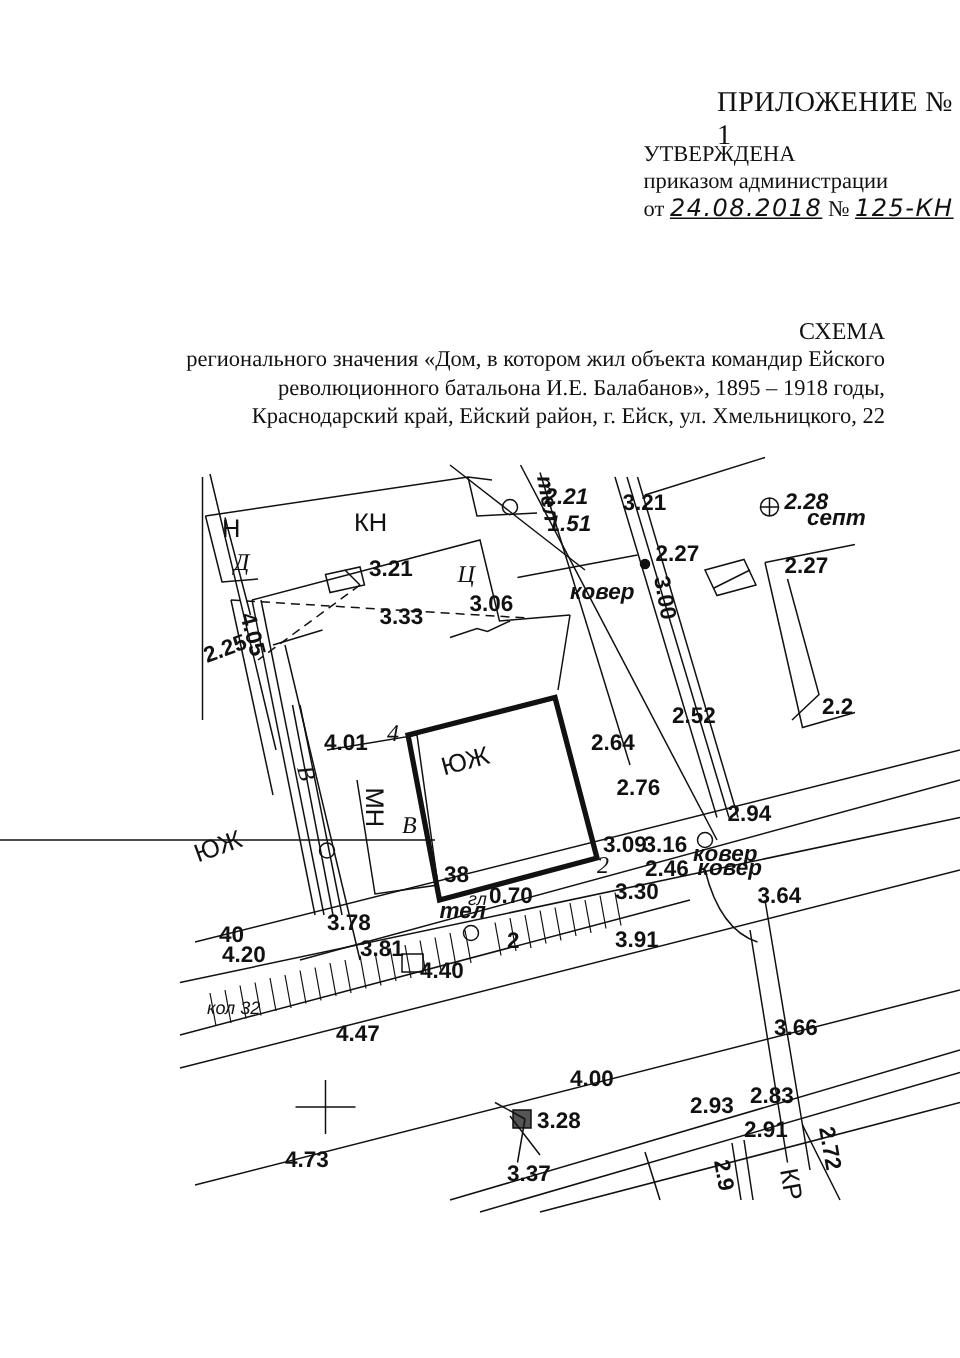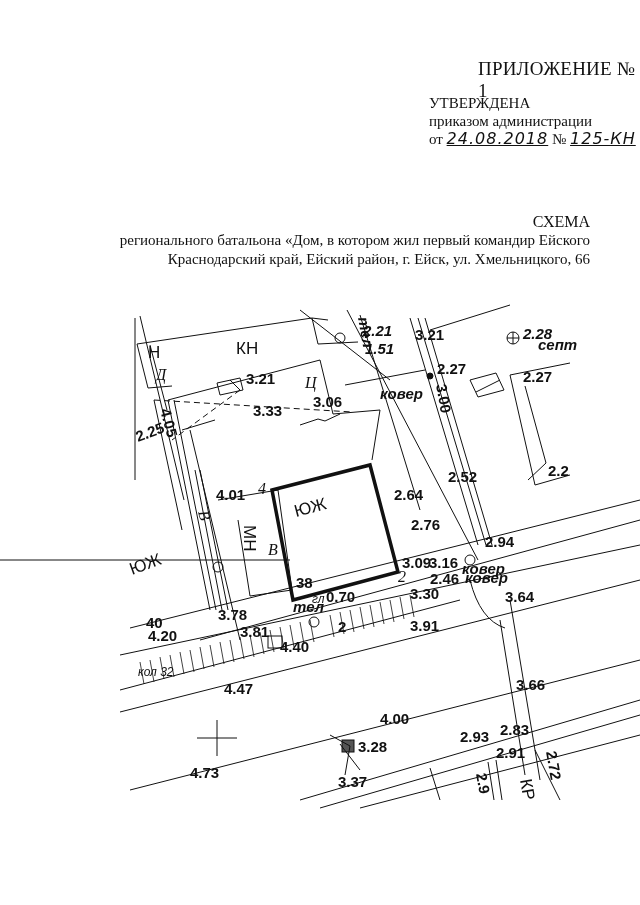--- a/index.html
+++ b/index.html
@@ -30,22 +30,23 @@
   <span class="line">
     <span>от</span>
     <span class="hw">24.08.2018</span>
     <span>№</span>
     <span class="hw">125-КН</span>
   </span>
 </div>
 
 <div class="title-block">
   <span class="line head">СХЕМА</span>
-  <span class="line">регионального батальона «Дом, в котором жил первый командир Ейского</span>
-  <span class="line">Краснодарский край, Ейский район, г. Ейск, ул. Хмельницкого, 66</span>
+  <span class="line">регионального значения «Дом, в котором жил объекта командир Ейского</span>
+  <span class="line">революционного батальона И.Е. Балабанов», 1895 – 1918 годы,</span>
+  <span class="line">Краснодарский край, Ейский район, г. Ейск, ул. Хмельницкого, 22</span>
 </div>
 
 <div class="map">
   <svg width="640" height="560" viewBox="0 300 640 560" xmlns="http://www.w3.org/2000/svg">
     <g stroke="#111" fill="none" stroke-width="1">
 
       <line x1="135" y1="318" x2="135" y2="480"></line>
       <line x1="140" y1="316" x2="184" y2="500"></line>
 
       <polyline points="137,344 312,318 328,320"></polyline>

